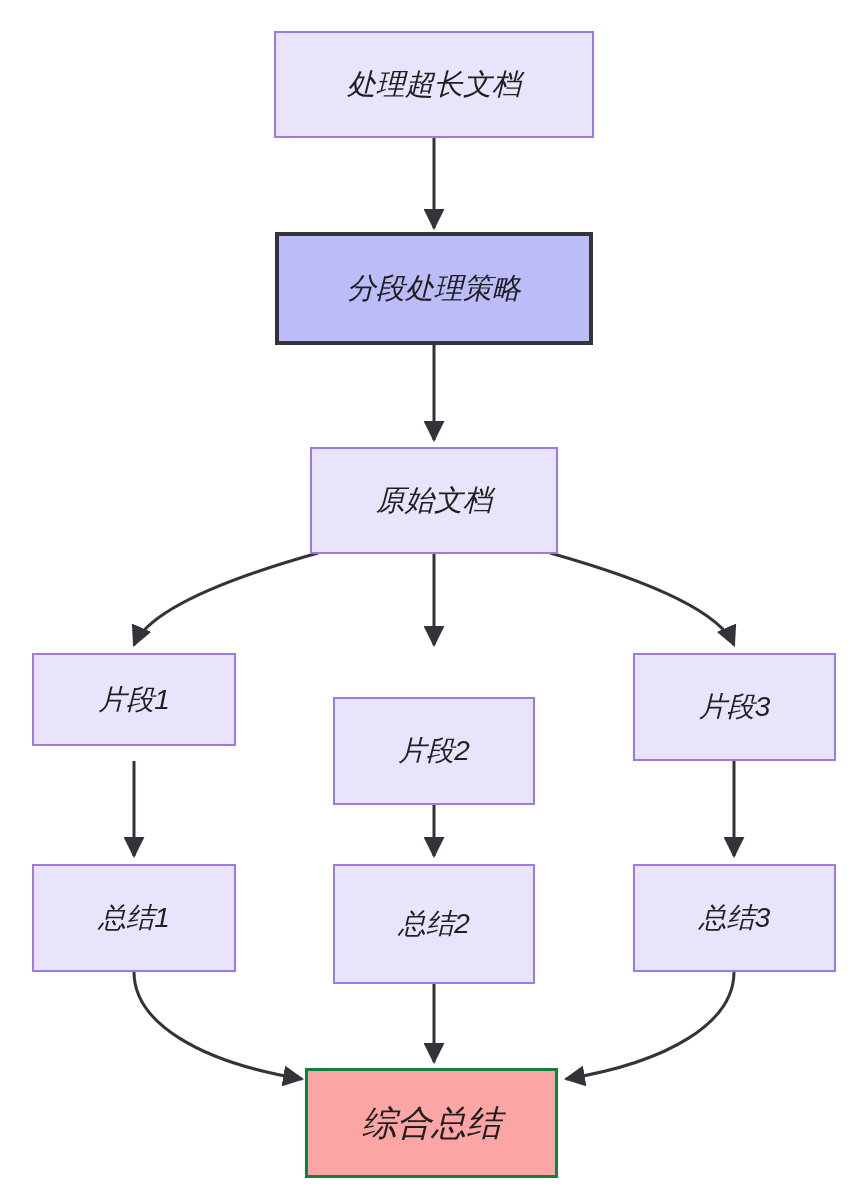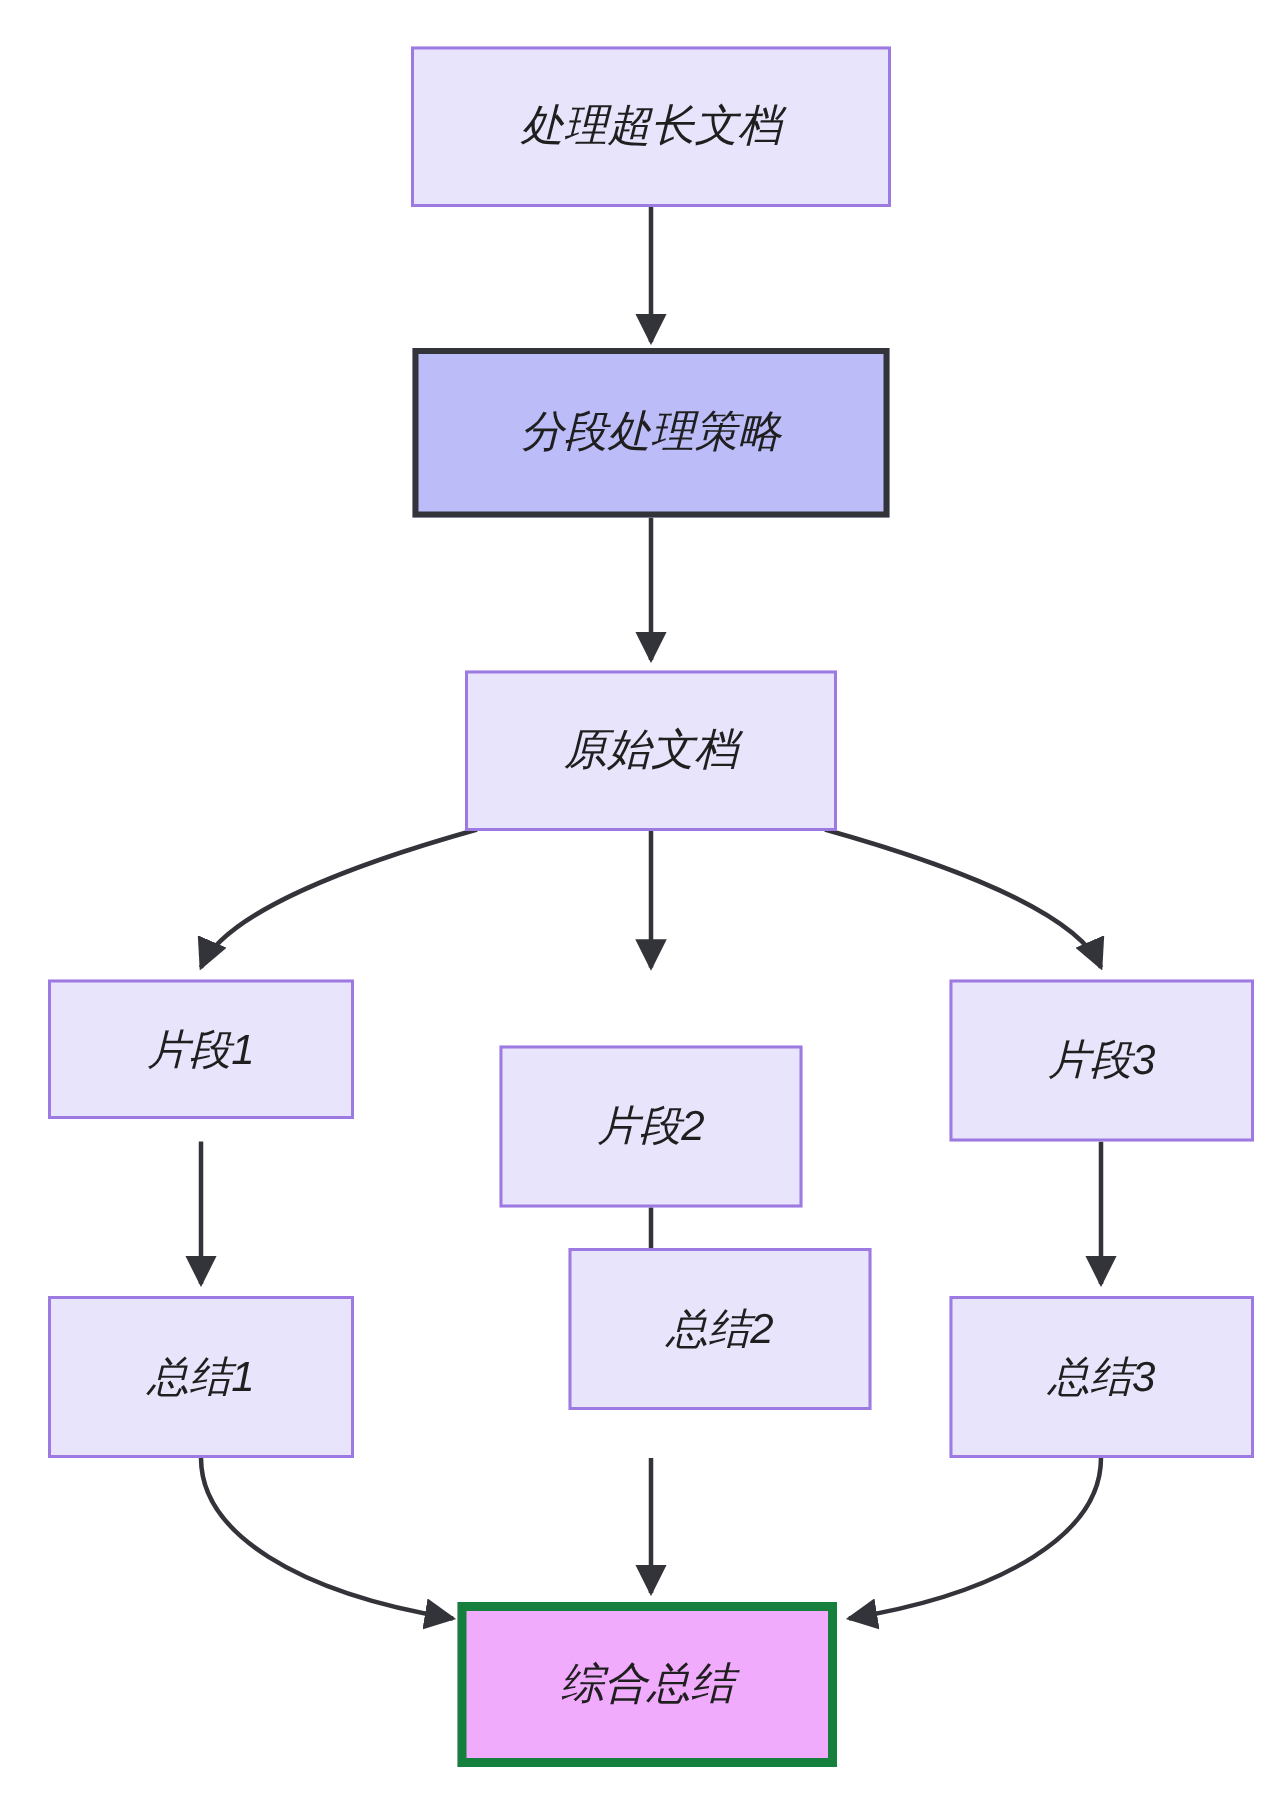--- a/index.html
+++ b/index.html
@@ -42,23 +42,23 @@
     background: #e8e4fb;
     border: 2px solid #9d79e2;
     font-size: 29px;
   }
   .node-highlight {
     background: #bcbcf9;
     border: 4px solid #33333a;
     font-size: 29px;
   }
   .node-result {
-    background: #f0abfc;
-    border: 6px solid #15803d;
-    font-size: 29px;
+    background: #fca5a5;
+    border: 3px solid #15803d;
+    font-size: 35px;
   }
   .small-label {
     font-size: 28px;
   }
 </style>
 </head>
 <body>
 
 <div id="canvas">
 
@@ -111,21 +111,21 @@
   </div>
 
   <div class="node node-light small-label" style="left:633px; top:653px; width:203px; height:108px;">
     <span>片段3</span>
   </div>
 
   <div class="node node-light small-label" style="left:32px; top:864px; width:204px; height:108px;align-items:center;">
     <span>总结1</span>
   </div>
 
-  <div class="node node-light small-label" style="left:333px; top:832px; width:202px; height:108px;margin-left:46px;">
+  <div class="node node-light small-label" style="left:333px; top:864px; width:202px; height:120px;">
     <span>总结2</span>
   </div>
 
   <div class="node node-light small-label" style="left:633px; top:864px; width:203px; height:108px;">
     <span>总结3</span>
   </div>
 
   <div class="node node-result" style="left:305px; top:1068px; width:253px; height:110px;">
     <span>综合总结</span>
   </div>

